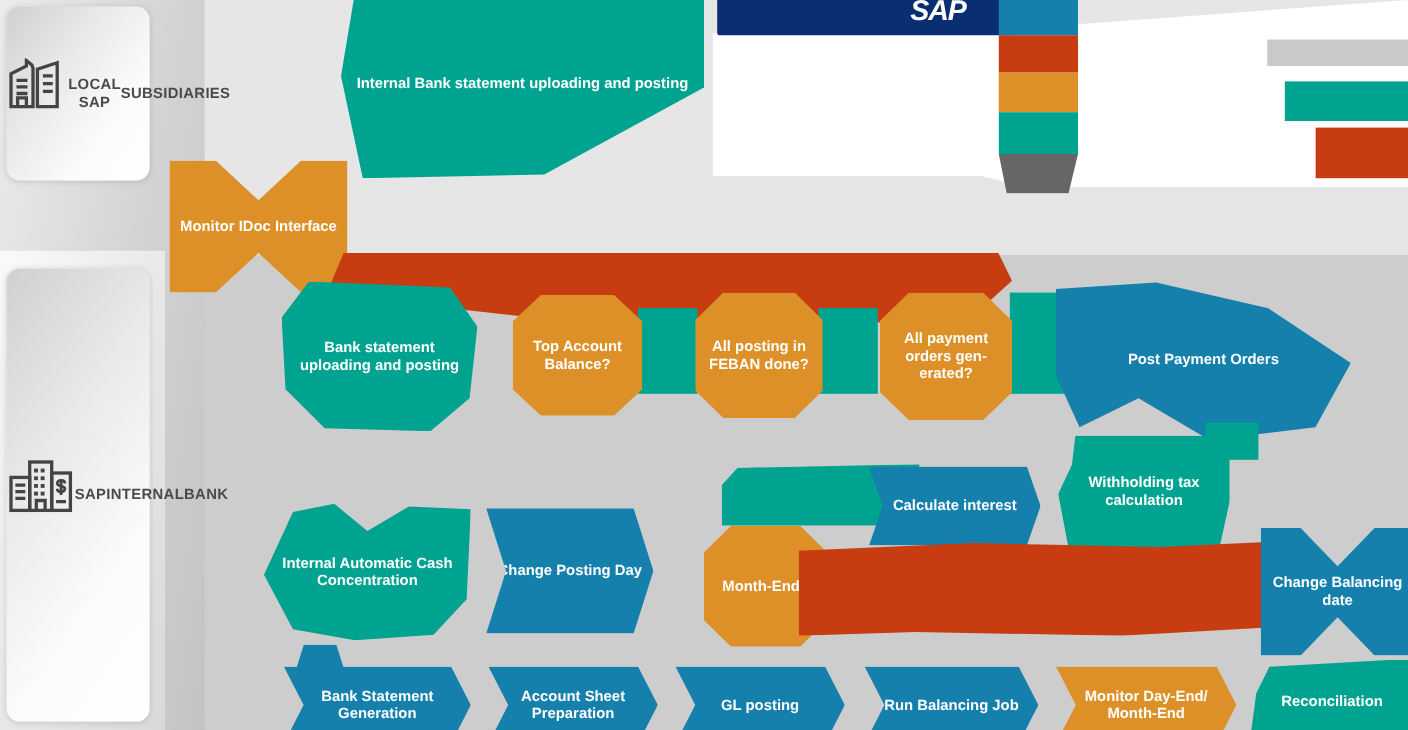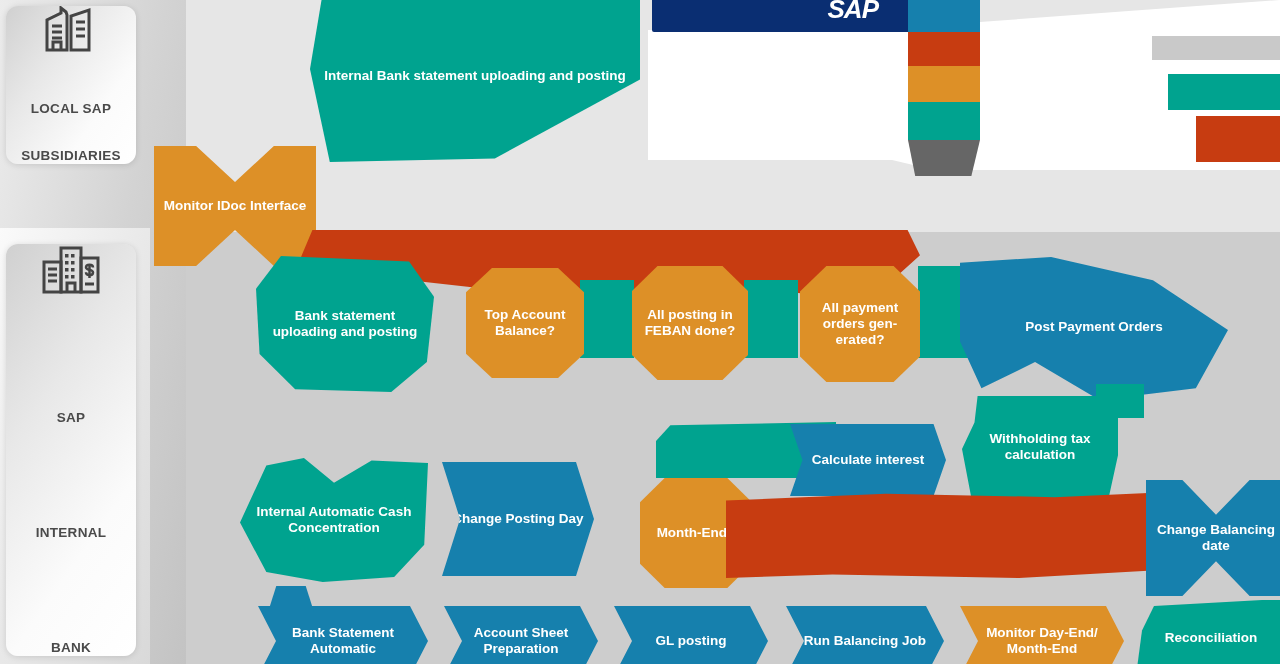--- a/index.html
+++ b/index.html
@@ -15,21 +15,21 @@
   .bg-light{position:absolute;background:#e6e6e6;}
   .bg-mid{position:absolute;background:#cdcdcd;}
   .bg-white{position:absolute;background:#ffffff;}
 
   
   .lane-card{
     position:absolute;
     background:linear-gradient(125deg,#d0d0d0 0%,#e8e8e8 35%,#fbfbfb 70%,#ffffff 100%);
     border-radius:12px;
     box-shadow:0 1px 6px rgba(0,0,0,.13);
-    display:flex;flex-direction:column;align-items:center;justify-content:space-between;
+    display:flex;align-items:center;justify-content:flex-start;
     text-align:center;
   }
   .lane-label{
     color:#4a4a4a;font-weight:bold;font-size:13.5px;line-height:1.18;
     letter-spacing:.3px;
   }
   .lane-icon{display:block;margin-bottom:13px;}
 
   
   .sap-banner{
@@ -229,21 +229,21 @@
   </div>
 
   <div class="c-red" style="position:absolute;left:726px;top:492px;width:444px;height:86px;
               clip-path:polygon(0 10%, 36% 2%, 74% 6%, 100% 0, 100% 90%, 66% 100%, 24% 96%, 0 100%);"></div>
 
   <div class="shape bowtie c-blue" style="left:1146px;top:480px;width:140px;height:116px;">
     <span>Change Balancing date</span>
   </div>
 
   <div class="shape chev c-blue" style="left:258px;top:606px;width:170px;height:70px;">
-    <span>Bank Statement Automatic</span>
+    <span>Bank Statement Generation</span>
   </div>
 
   <div class="shape chev c-blue" style="left:444px;top:606px;width:154px;height:70px;">
     <span>Account Sheet Preparation</span>
   </div>
 
   <div class="shape chev c-blue" style="left:614px;top:606px;width:154px;height:70px;">
     <span>GL posting</span>
   </div>
 

